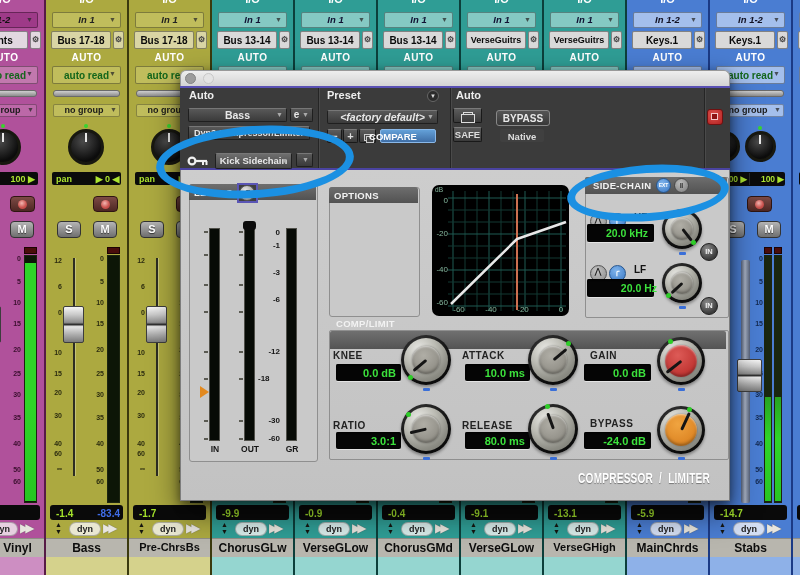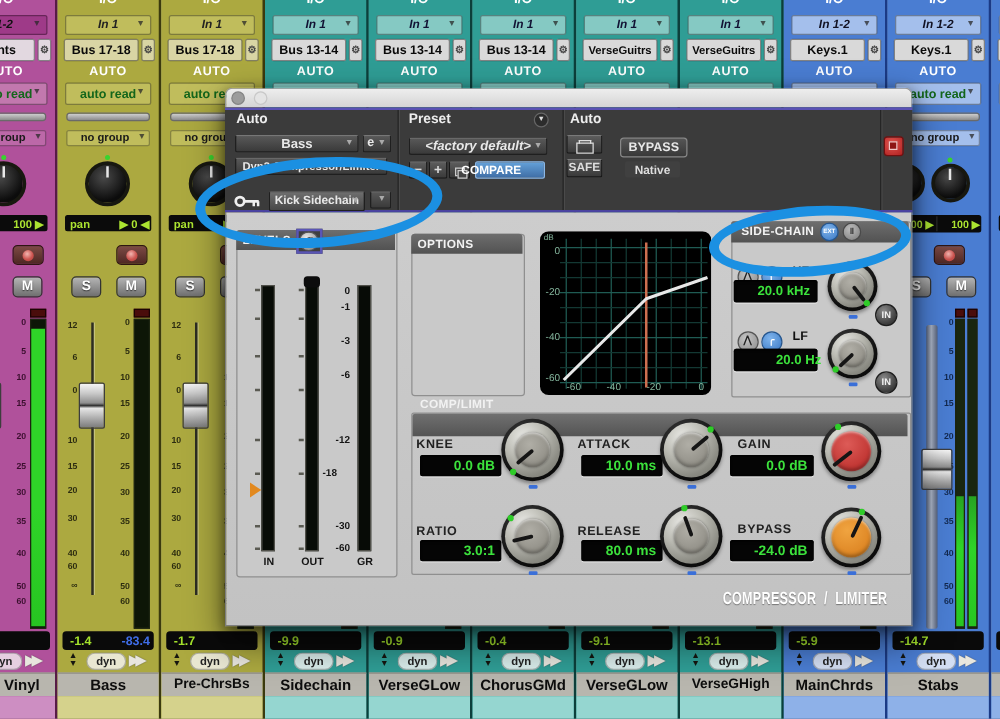--- a/index.html
+++ b/index.html
@@ -234,21 +234,21 @@
       <div class="" style="left:61px;top:247px;width:13px;height:7px;position:absolute;background:#4a0d0b;border:1px solid #1c0303;box-sizing:border-box;"></div>
       <div class="" style="left:61px;top:255px;width:13px;height:248px;position:absolute;background:#0d1607;border:1px solid #1c2410;box-sizing:border-box;"></div>
       <div class="" style="left:4px;top:505px;width:73px;height:15px;position:absolute;background:#0a0a0a;border-radius:3px;"></div>
       <div style="position:absolute;left:10px;top:508px;width:36px;height:10px;font-weight:bold;font-size:10px;color:#a4e22c;">-9.9</div>
       <div style="position:absolute;left:7px;top:522px;width:11px;height:7px;font-size:7px;color:#15150f;line-height:5px;text-align:center;">▲</div>
       <div style="position:absolute;left:7px;top:529px;width:11px;height:7px;font-size:7px;color:#15150f;line-height:5px;text-align:center;">▼</div>
       <div class="" style="left:23px;top:522px;width:32px;height:14px;position:absolute;background:#d9ecea;border-radius:7px;border:1px solid rgba(0,0,0,.25);box-sizing:border-box;"></div>
       <div style="position:absolute;left:23px;top:524px;width:32px;height:10px;font-weight:bold;font-size:9px;color:#222;text-align:center;">dyn</div>
       <div style="position:absolute;left:57px;top:521px;width:22px;height:14px;font-size:12px;color:#e8e6de;letter-spacing:-4px;text-shadow:0 0 1px #444;">▶▶</div>
       <div class="" style="left:0px;top:538px;width:83px;height:19px;position:absolute;background:#b8b6ae;border-top:1px solid #8f8d85;box-sizing:border-box;"></div>
-      <div style="position:absolute;left:0px;top:541px;width:81px;height:14px;font-weight:bold;font-size:12px;color:#0d0d0d;text-align:center;white-space:nowrap;">Sidechain</div>
+      <div style="position:absolute;left:0px;top:541px;width:81px;height:14px;font-weight:bold;font-size:12px;color:#0d0d0d;text-align:center;white-space:nowrap;">ChorusGLw</div>
       <div class="" style="left:0px;top:557px;width:83px;height:18px;position:absolute;background:#95d6d0;"></div>
     </div>
 <div style="position:absolute;left:295px;top:0;width:83px;height:575px;background:#2f9d95;border-right:2px solid #0c3f3b;box-sizing:border-box;overflow:hidden;">
       <div style="position:absolute;left:0px;top:-7px;width:81px;height:12px;font-weight:bold;font-size:11px;color:#fff;text-align:center;">I/O</div>
       <div class="" style="left:6px;top:12px;width:69px;height:16px;position:absolute;background:#85c9c3;border:1px solid rgba(0,0,0,.35);border-radius:2px;box-sizing:border-box;"></div>
       <div style="position:absolute;left:0px;top:14px;width:81px;height:12px;font-weight:bold;font-style:italic;font-size:9.5px;color:#113;text-align:center;">In 1</div>
       <div style="position:absolute;left:63px;top:16px;width:8px;height:8px;color:rgba(40,40,40,.75);font-size:7px;">▼</div>
       <div class="" style="left:5px;top:31px;width:60px;height:18px;position:absolute;background:#d9d9d9;border:1px solid rgba(0,0,0,.4);border-radius:2px;box-sizing:border-box;"></div>
       <div style="position:absolute;left:5px;top:35px;width:60px;height:12px;font-weight:bold;font-size:10px;color:#0a0a0a;text-align:center;white-space:nowrap;">Bus 13-14</div>
       <div class="" style="left:67px;top:31px;width:11px;height:18px;position:absolute;background:#d9d9d9;border:1px solid rgba(0,0,0,.4);border-radius:2px;box-sizing:border-box;"></div>

